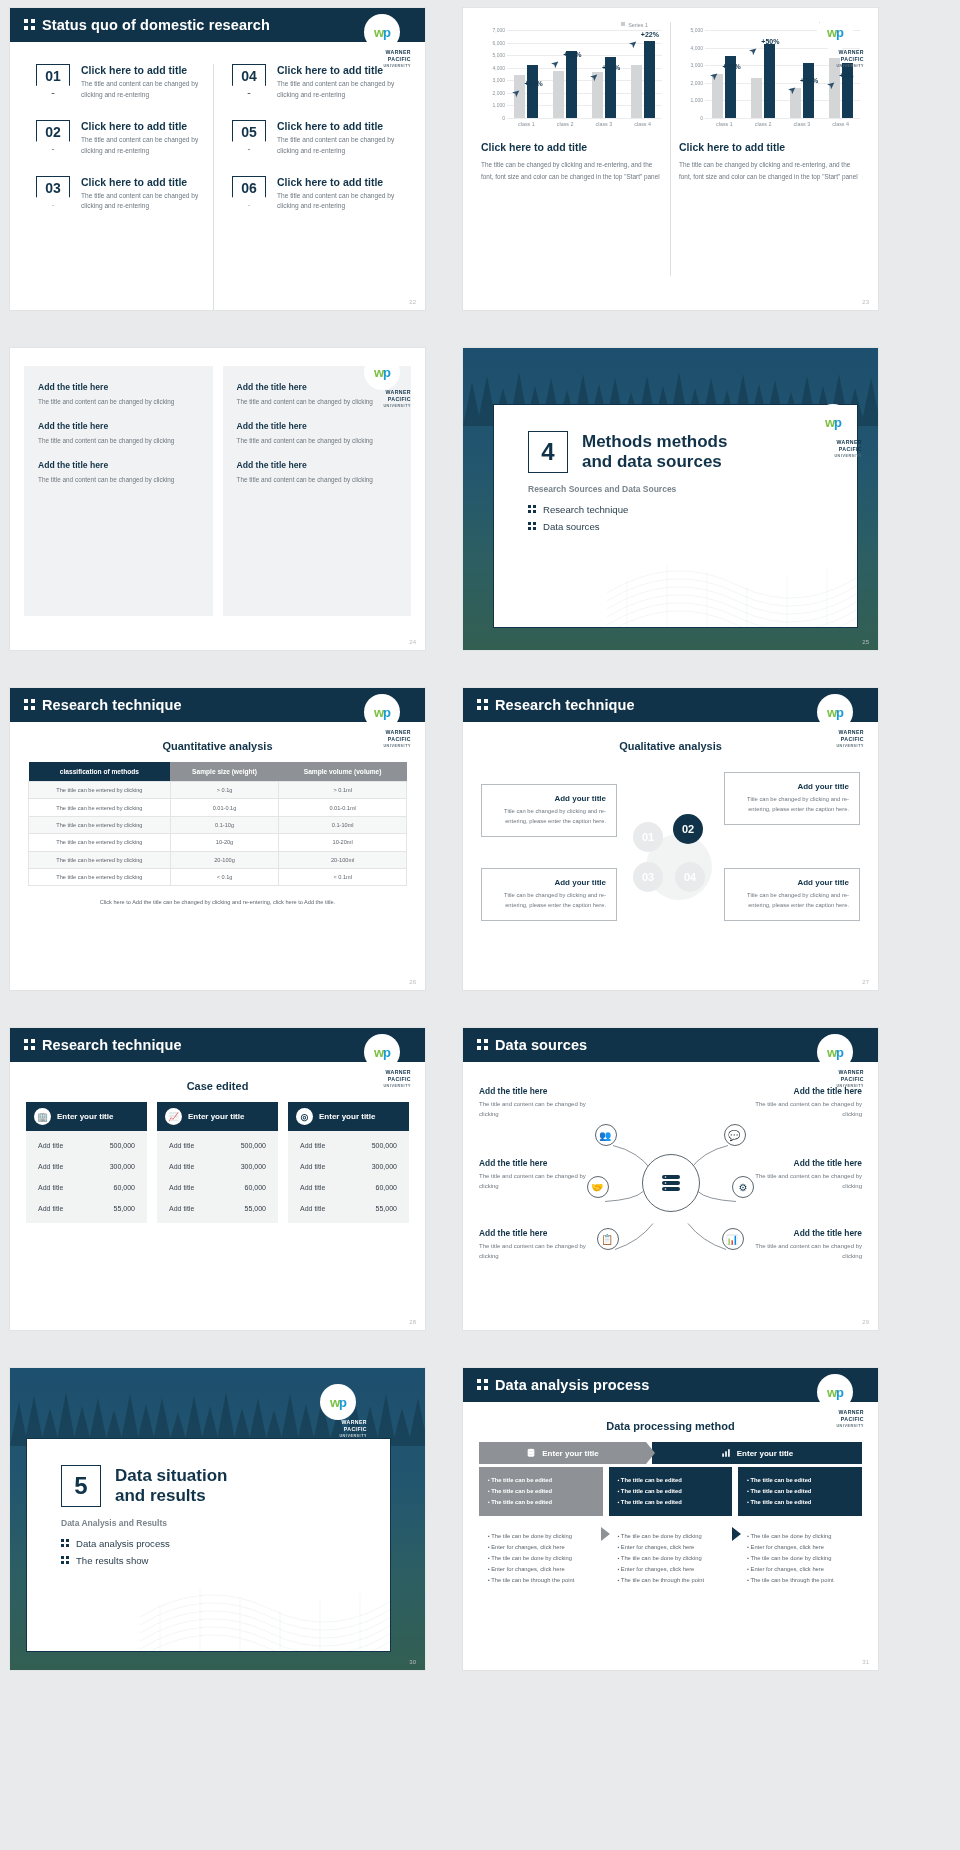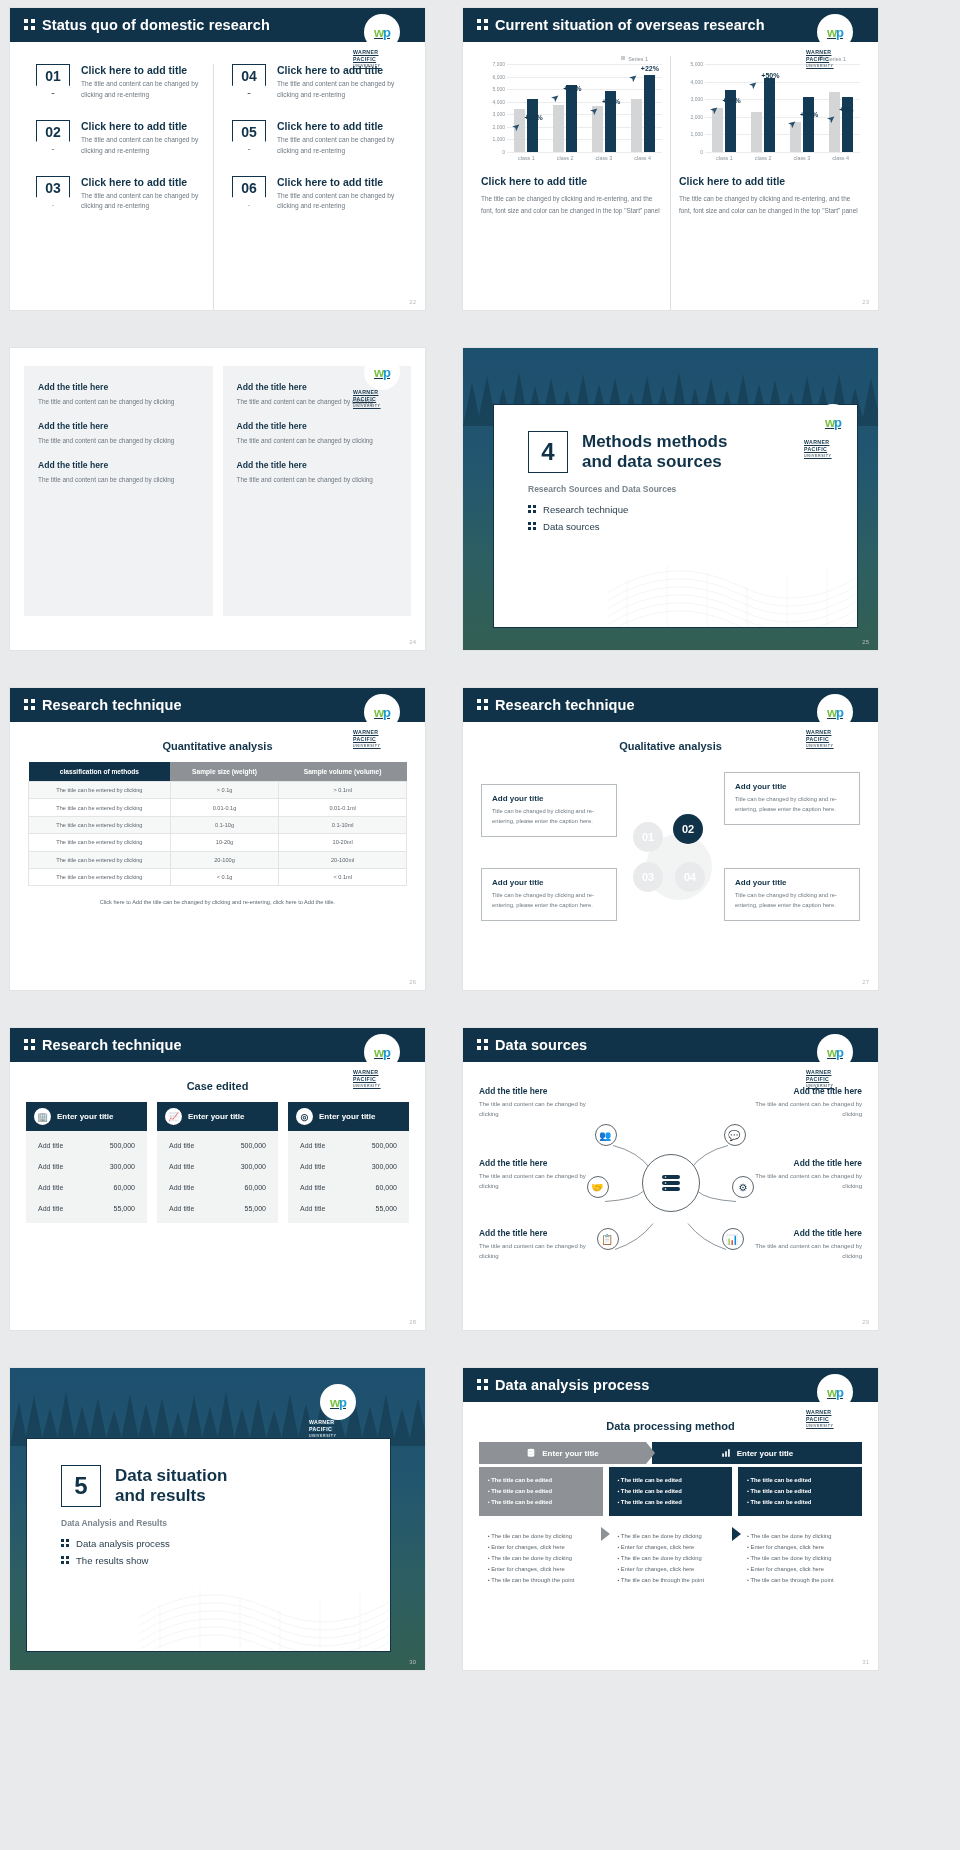--- a/index.html
+++ b/index.html
@@ -44,21 +44,21 @@
     white-space:nowrap;
   }
   .hdr::after{
     content:""; position:absolute; right:-1px; top:0; width:26px; height:100%;
     background:#113349;
     clip-path:polygon(0 0,100% 0,100% 100%,0 100%);
   }
   
   .logo {
     position:absolute; right:14px; top:8px; width:58px; z-index:5;
-    text-align:left; pointer-events:none;text-decoration:underline;
+    text-align:right; pointer-events:none;
   }
   .logo .disc{
     width:32px;height:32px;border-radius:50%;background:#fff;margin:0 auto;
     display:flex;align-items:center;justify-content:center;
     box-shadow:0 0 0 2px #fff;
   }
   .logo .wp{font-size:13px;font-weight:bold;letter-spacing:-1px;line-height:1;}
   .logo .wp .w{color:#7bc143;}
   .logo .wp .p{color:#1b9ad6;}
   .logo .nm{font-size:5.2px;font-weight:bold;color:#113349;line-height:1.25;margin-top:1px;letter-spacing:.4px;}
@@ -154,21 +154,21 @@
   table.qt{width:calc(100% - 36px);margin:0 18px;border-collapse:collapse;}
   table.qt th{font-size:6.6px;font-weight:bold;color:#fff;padding:6px 4px;text-align:center;}
   table.qt th.a{background:#113349;}
   table.qt th.b{background:#8e9296;}
   table.qt td{font-size:5.6px;color:#5d666d;padding:5.2px 4px;text-align:center;border:1px solid #e3e4e6;}
   table.qt tr:nth-child(odd) td{background:#f6f7f7;}
   .footnote{font-size:5.6px;color:#5d666d;text-align:center;margin-top:13px;padding:0 18px;}
 
   
   .qbody{position:relative;height:calc(100% - 34px);}
-  .qbox{position:absolute;width:136px;border:1px solid #b7bcc0;background:#fff;padding:9px 10px;}
+  .qbox{position:absolute;width:136px;border:1px solid #b7bcc0;background:#fff;padding:9px 10px;text-align:right;}
   .qbox h4{font-size:8px;font-weight:bold;color:#113349;margin-bottom:4px;}
   .qbox p{font-size:5.8px;line-height:1.72;color:#6e7880;}
   .circ{position:absolute;width:30px;height:30px;border-radius:50%;display:flex;align-items:center;justify-content:center;
         font-size:11px;font-weight:bold;}
   .circ.lt{background:#e9eaeb;color:#ffffff;}
   .circ.dk{background:#113349;color:#ffffff;}
   .qhalo{position:absolute;left:183px;top:72px;width:66px;height:66px;border-radius:50%;background:#f2f3f3;}
 
   
   .cs{display:flex;gap:10px;padding:0 16px;}
@@ -280,29 +280,20 @@
               <h3>Click here to add title</h3>
                <p>The title and content can be changed by clicking and re-entering</p>
             </div>
         </div>
       </div>
     </div>
     <div class="pg">22</div>
   </div>
 
   <div class="slide">
-    <div class="hdr">
-      <span class="dots">
-          <i></i>
-          <i></i>
-          <i></i>
-          <i></i>
-        </span>
-      <h1>Current situation of overseas research</h1>
-    </div>
     <div class="logo">
       <div class="disc">
           <span class="wp"><span class="w">w</span><span class="p">p</span></span>
         </div>
       <div class="nm">
         <span>WARNER</span><br><span>PACIFIC</span><br>
         <span class="u">UNIVERSITY</span>
       </div>
     </div>
     <div class="s2body">

